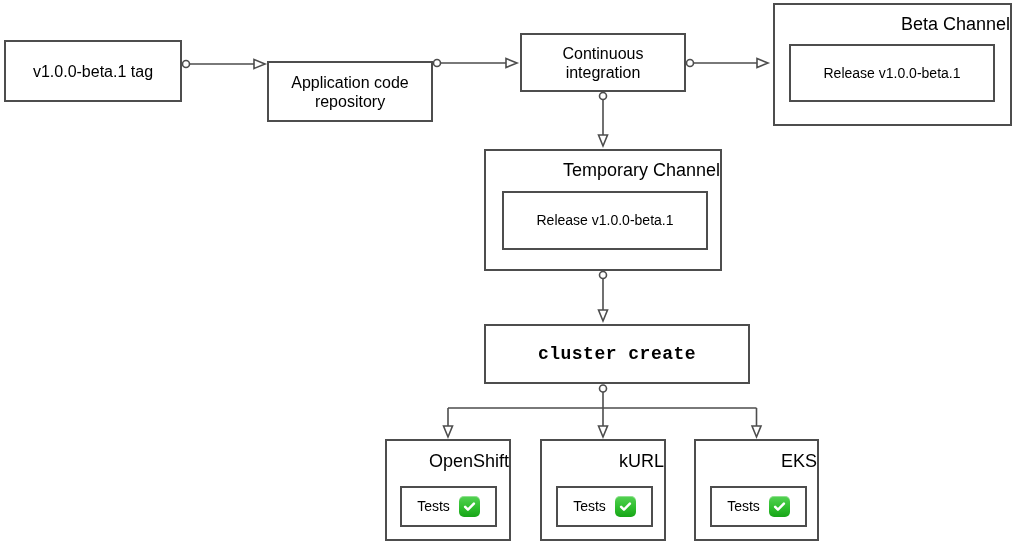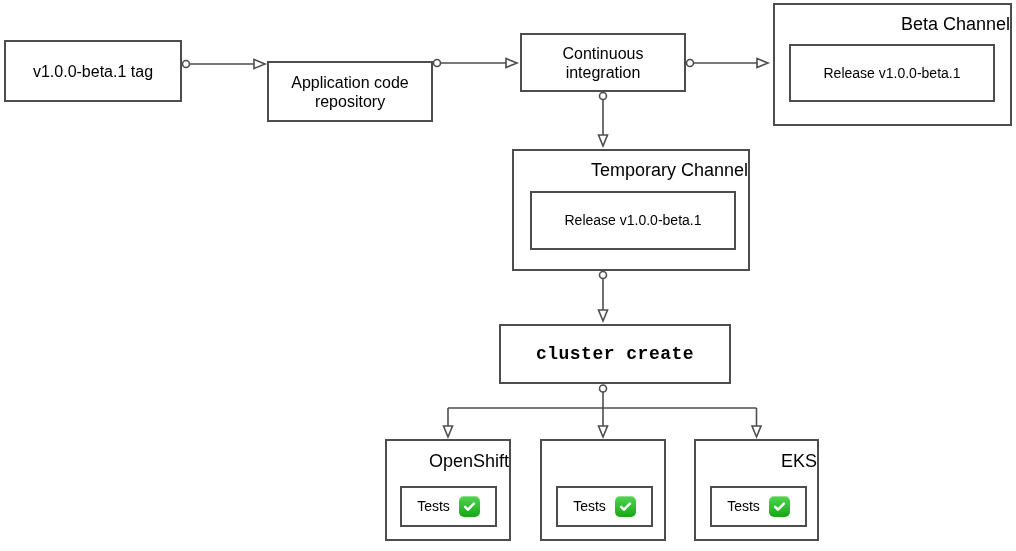--- a/index.html
+++ b/index.html
@@ -129,44 +129,45 @@
     <span>Continuous integration</span>
   </div>
 
   <div class="node" style="left:773px;top:3px;width:239px;height:123px;">
     <div class="container-title">Beta Channel</div>
     <div class="inner" style="left:14px;top:39px;width:206px;height:58px;">
       <span>Release v1.0.0-beta.1</span>
     </div>
   </div>
 
-  <div class="node" style="left:512px;top:149px;width:238px;height:122px;">
+  <div class="node" style="left:484px;top:149px;width:238px;height:122px;">
     <div class="container-title">Temporary Channel</div>
     <div class="inner" style="left:16px;top:40px;width:206px;height:59px;">
       <span>Release v1.0.0-beta.1</span>
     </div>
   </div>
 
-  <div class="node leaf mono" style="left:484px;top:324px;width:232px;height:60px;margin-left:15px;">
+  <div class="node leaf mono" style="left:484px;top:324px;width:266px;height:60px;">
     <span>cluster create</span>
   </div>
 
   <div class="node cluster" style="left:385px;top:439px;width:126px;height:102px;padding-left:10px;">
     <div class="container-title">OpenShift</div>
     <div class="inner" style="left:13px;top:45px;width:97px;height:41px;">
       <span>Tests</span>
       <span class="check-icon">
         <svg width="15" height="15" viewBox="0 0 24 24">
             <path d="M5 12.5l4.5 4.5L19 7.5" stroke="#ffffff" stroke-width="4" fill="none" stroke-linecap="round" stroke-linejoin="round"></path>
           </svg>
       </span>
     </div>
   </div>
 
   <div class="node cluster" style="left:540px;top:439px;width:126px;height:102px;">
+    <div class="container-title">kURL</div>
     <div class="inner" style="left:14px;top:45px;width:97px;height:41px;">
       <span>Tests</span>
       <span class="check-icon">
         <svg width="15" height="15" viewBox="0 0 24 24">
             <path d="M5 12.5l4.5 4.5L19 7.5" stroke="#ffffff" stroke-width="4" fill="none" stroke-linecap="round" stroke-linejoin="round"></path>
           </svg>
       </span>
     </div>
   </div>
 

